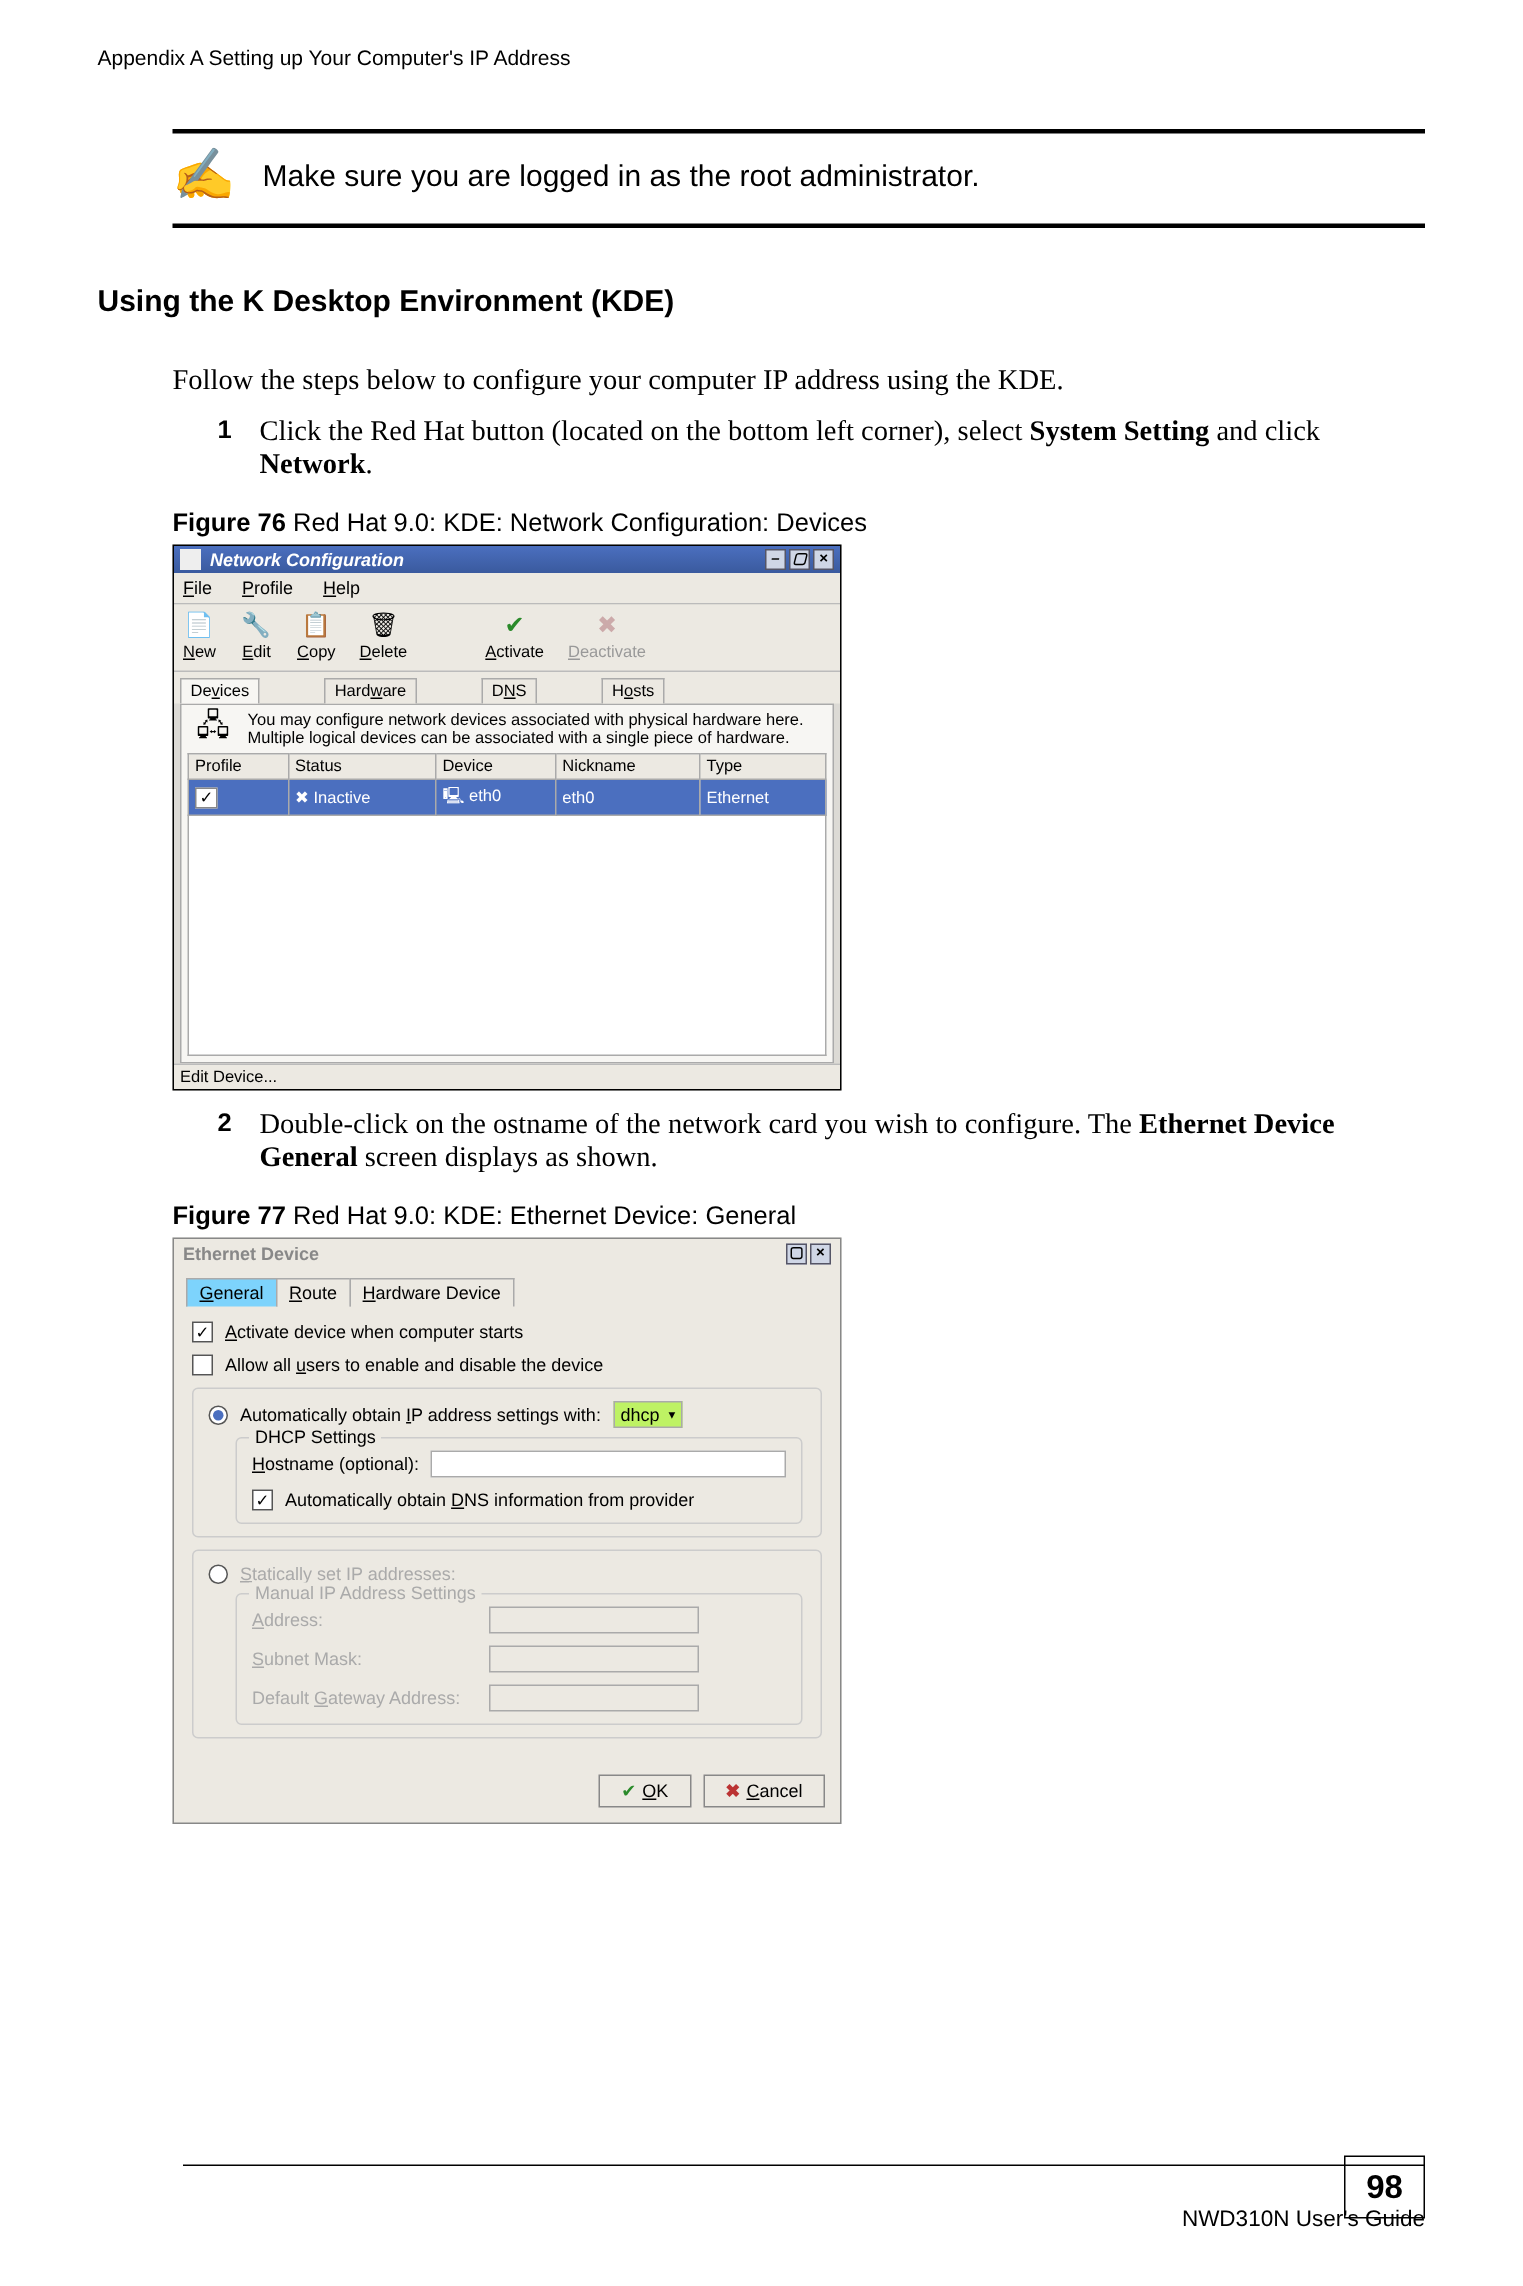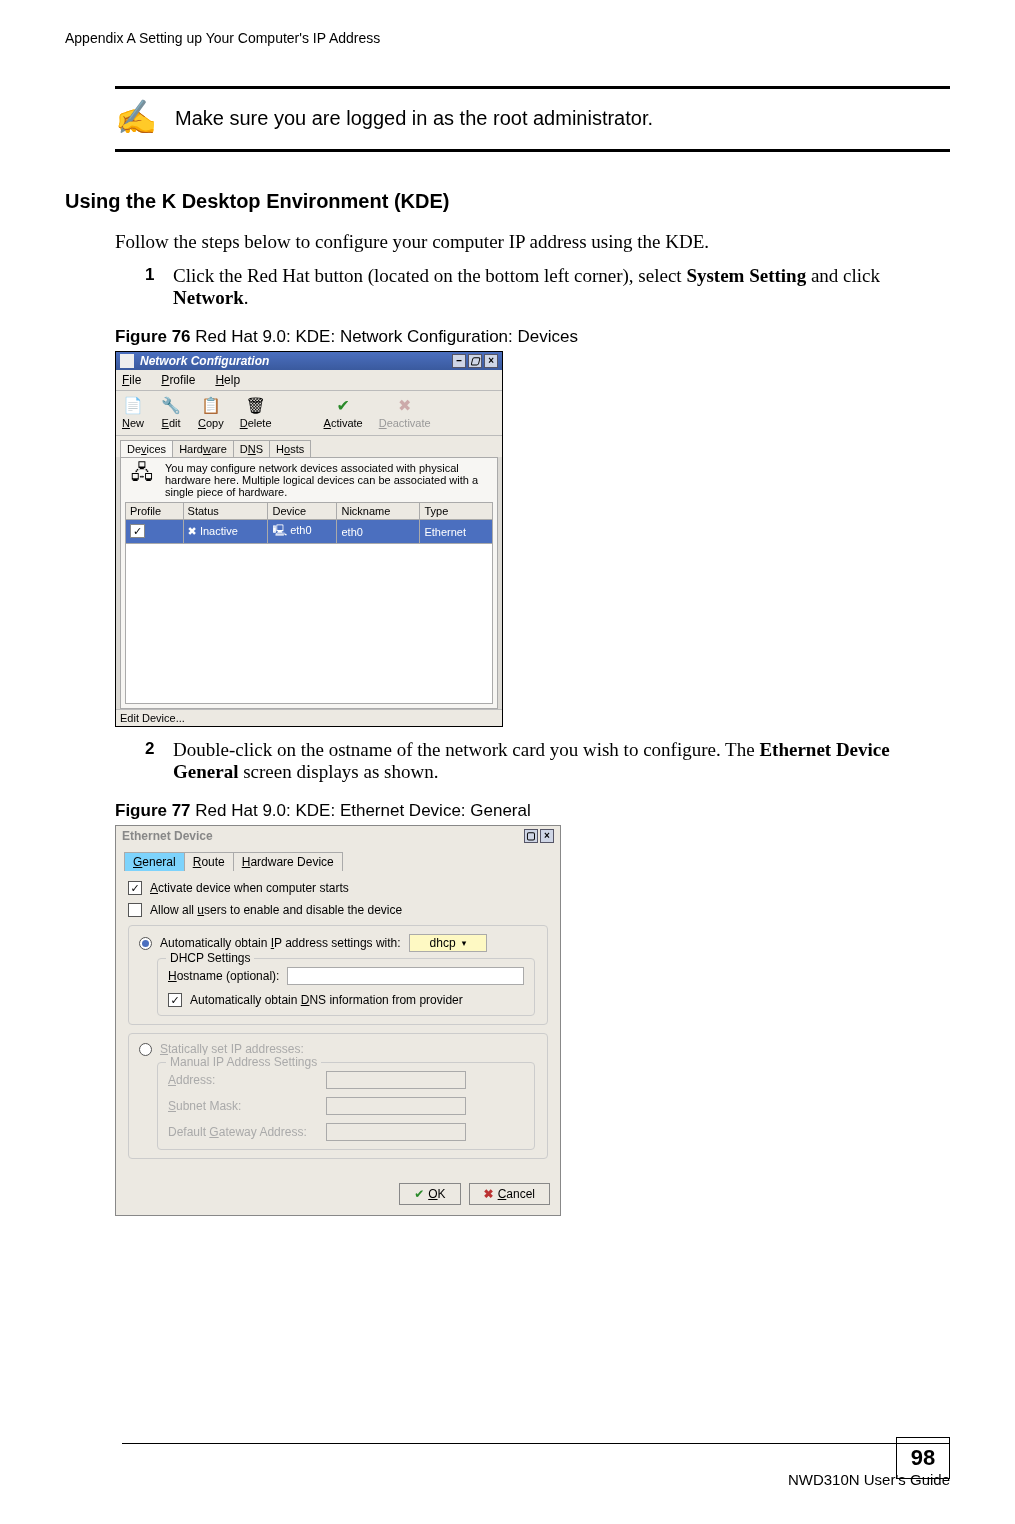--- a/index.html
+++ b/index.html
@@ -38,21 +38,21 @@
     line-height: 1;
   }
   .note-text {
     font-family: Arial, Helvetica, sans-serif;
     font-size: 20px;
   }
   .section-heading {
     font-family: Arial, Helvetica, sans-serif;
     font-size: 20px;
     font-weight: bold;
-    margin-bottom: 18px;
+    margin-bottom: 30px;
   }
   .body-text {
     font-size: 19px;
     margin-left: 50px;
     margin-bottom: 12px;
   }
   .step {
     font-size: 19px;
     margin-left: 80px;
     margin-bottom: 12px;
@@ -70,21 +70,21 @@
     font-size: 17px;
     margin-left: 50px;
     margin-top: 18px;
     margin-bottom: 4px;
   }
   .fig-caption .fignum { font-weight: bold; }
   .bold { font-weight: bold; }
 
   
   .win1 {
-    width: 388px;
+    width: 446px;
     margin-left: 50px;
     background: #dcdad5;
     border: 1px solid #000;
     font-family: Arial, Helvetica, sans-serif;
     font-size: 12px;
   }
   .titlebar {
     background: linear-gradient(#4b6fbf, #3a5a9e);
     color: #fff;
     display: flex;
@@ -133,20 +133,21 @@
   .tool-icon {
     width: 22px; height: 20px;
     display: flex; align-items: center;
     justify-content: center;
     font-size: 16px;
   }
   .tabs {
     display: flex;
     padding: 4px 4px 0 4px;
     background: #ece9e2;
+    gap: 44px;
   }
   .tab {
     border: 1px solid #aaa;
     border-bottom: none;
     padding: 2px 6px;
     background: #ece9e2;
     margin-right: -1px;
     font-size: 11px;
   }
   .tab.active { background: #f7f6f3; font-weight: normal; }
@@ -227,22 +228,22 @@
   .radio.sel::after { content: ""; width: 7px; height: 7px; background: #4b6fbf; border-radius: 50%; }
   .text-input {
     flex: 1;
     border: 1px solid #aaa;
     background: #fff;
     height: 18px;
     padding: 0 4px;
     font-size: 12px;
   }
   .dropdown {
-    border: 1px solid #aaa; background: #fef9c3;
-    padding: 0 20px; height: 18px;
+    border: 1px solid #aaa; background: #bef264;
+    padding: 0 4px; height: 18px;
     display: inline-flex; align-items: center; gap: 6px;
     font-size: 12px;
   }
   .dropdown .caret { font-size: 9px; }
   .group {
     border: 1px solid #ccc;
     border-radius: 4px;
     padding: 8px 10px 6px 10px;
     margin-bottom: 8px;
     position: relative;

